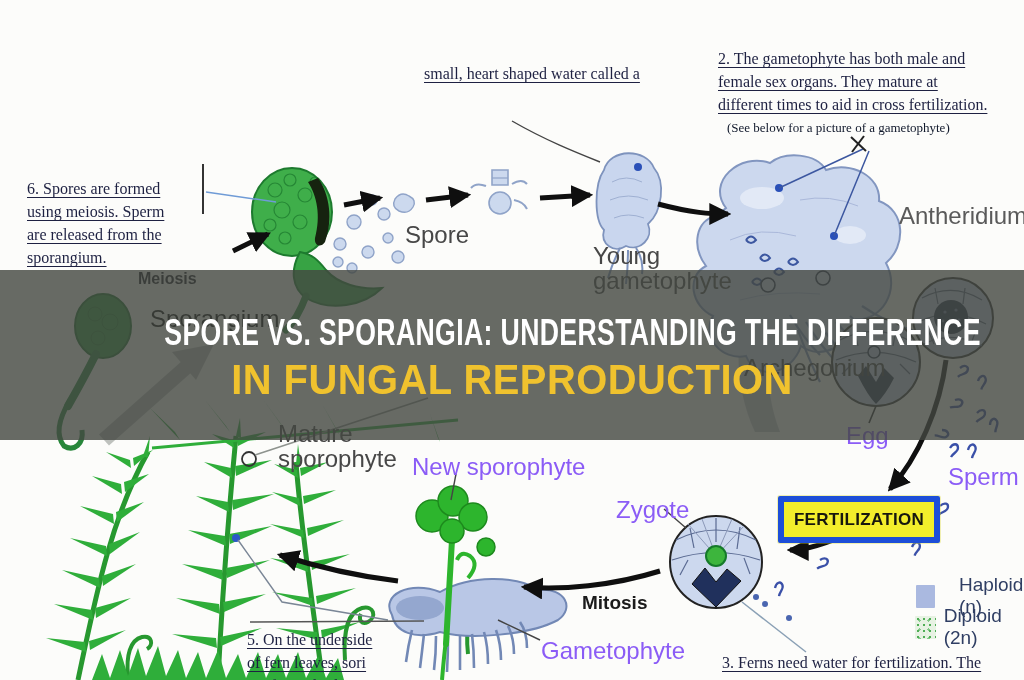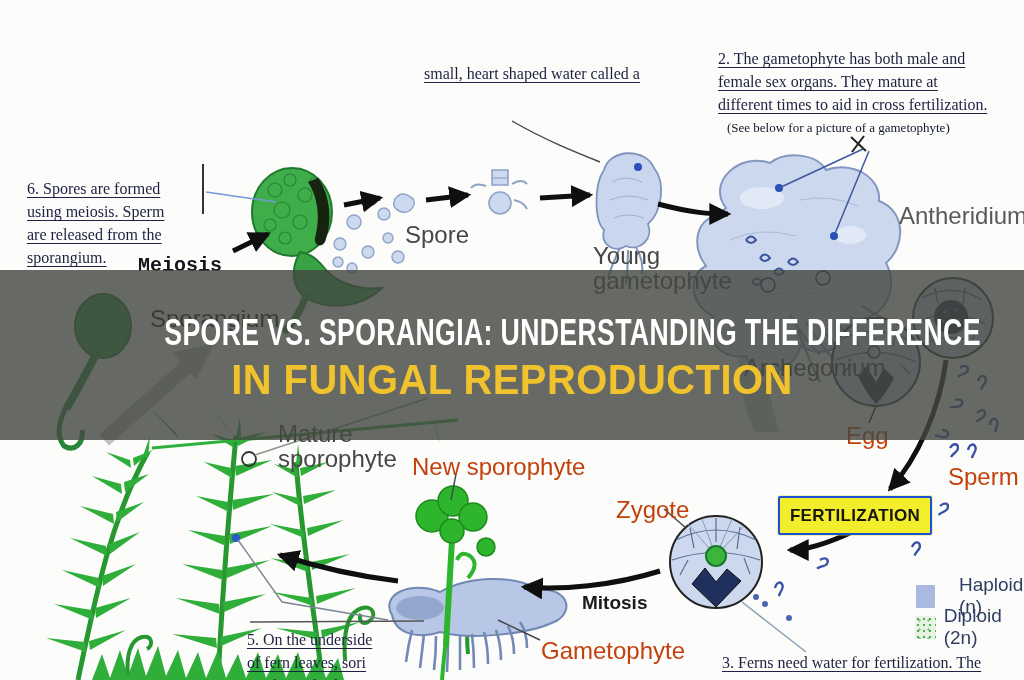--- a/index.html
+++ b/index.html
@@ -5,26 +5,26 @@
   html,body{margin:0;padding:0;background:#e8e8e8;}
   .stage{position:relative;width:1024px;height:680px;background:#fcfcfa;overflow:hidden;
          font-family:"Liberation Sans",sans-serif;}
   svg{position:absolute;left:0;top:0;}
   
   .note{position:absolute;font-family:"Liberation Serif",serif;font-size:16px;color:#1e2142;
         line-height:1.44;white-space:nowrap;}
   .note div{text-decoration:underline;text-underline-offset:3px;}
   .sub{position:absolute;font-family:"Liberation Serif",serif;font-size:13px;color:#0f172a;white-space:nowrap;}
   .lbl{position:absolute;font-size:24px;color:#474747;line-height:1.06;white-space:nowrap;}
-  .lbl.dk{color:#c2410c;}
-  .serifb{position:absolute;font-family:Liberation Mono, monospace;font-weight:700;font-size:20px;color:#14141c;}
+  .lbl.dk{color:#8b5cf6;}
+  .serifb{position:absolute;font-family:Liberation Sans, sans-serif;font-weight:700;font-size:16px;color:#14141c;margin-top:16px;}
   .sansb{position:absolute;font-weight:700;font-size:19px;color:#1b1b1b;}
   .fert{position:absolute;left:778px;top:496px;width:150px;height:35px;display:flex;align-items:center;
         justify-content:center;font-weight:700;font-size:17px;color:#17170e;letter-spacing:.3px;
-        border:2px solid #1d4ed8;border-radius:2px;box-shadow:0 0 0 1px rgba(218,214,40,.35);}
+        border:6px solid #1d4ed8;border-radius:2px;box-shadow:0 0 0 1px rgba(218,214,40,.35);}
   .legend-row{position:absolute;display:flex;gap:8px;align-items:center;}
   .swatch{width:25px;height:23px;border-radius:1px;}
   .swatch.speck{background-color:#e7f2e3;
      background-image:radial-gradient(#4fae55 1.2px,transparent 1.4px),radial-gradient(#83ca87 1px,transparent 1.2px);
      background-size:6px 6px,9px 9px;}
   .legend-row span{font-size:19px;color:#2f3e63;}
   
   .band{position:absolute;left:0;top:270px;width:1024px;height:170px;background:rgba(68,71,65,.81);z-index:50;}
   .t1{position:absolute;left:0;top:312px;width:1024px;text-align:center;z-index:51;
       font-weight:700;font-size:37px;letter-spacing:.5px;transform:translateX(21px) scaleX(.72);white-space:nowrap;}

